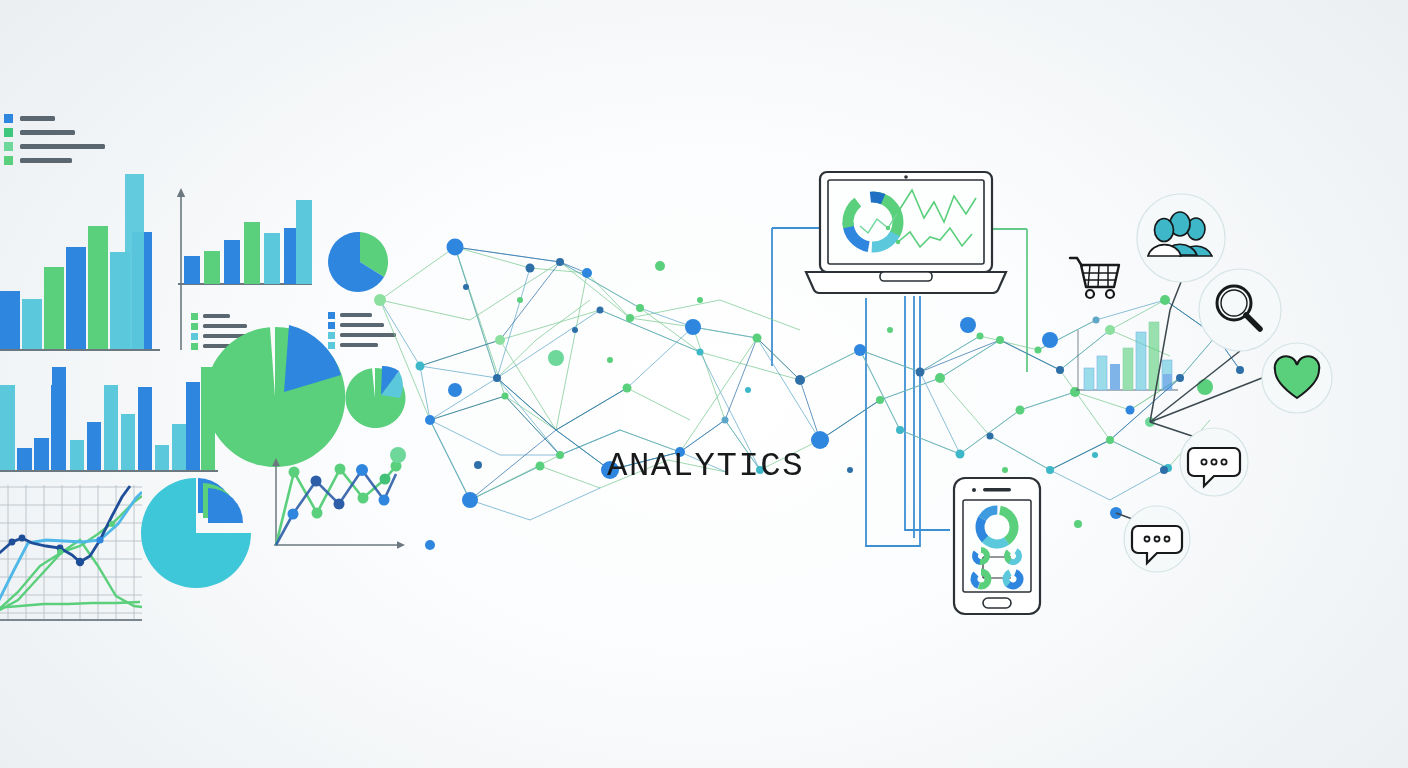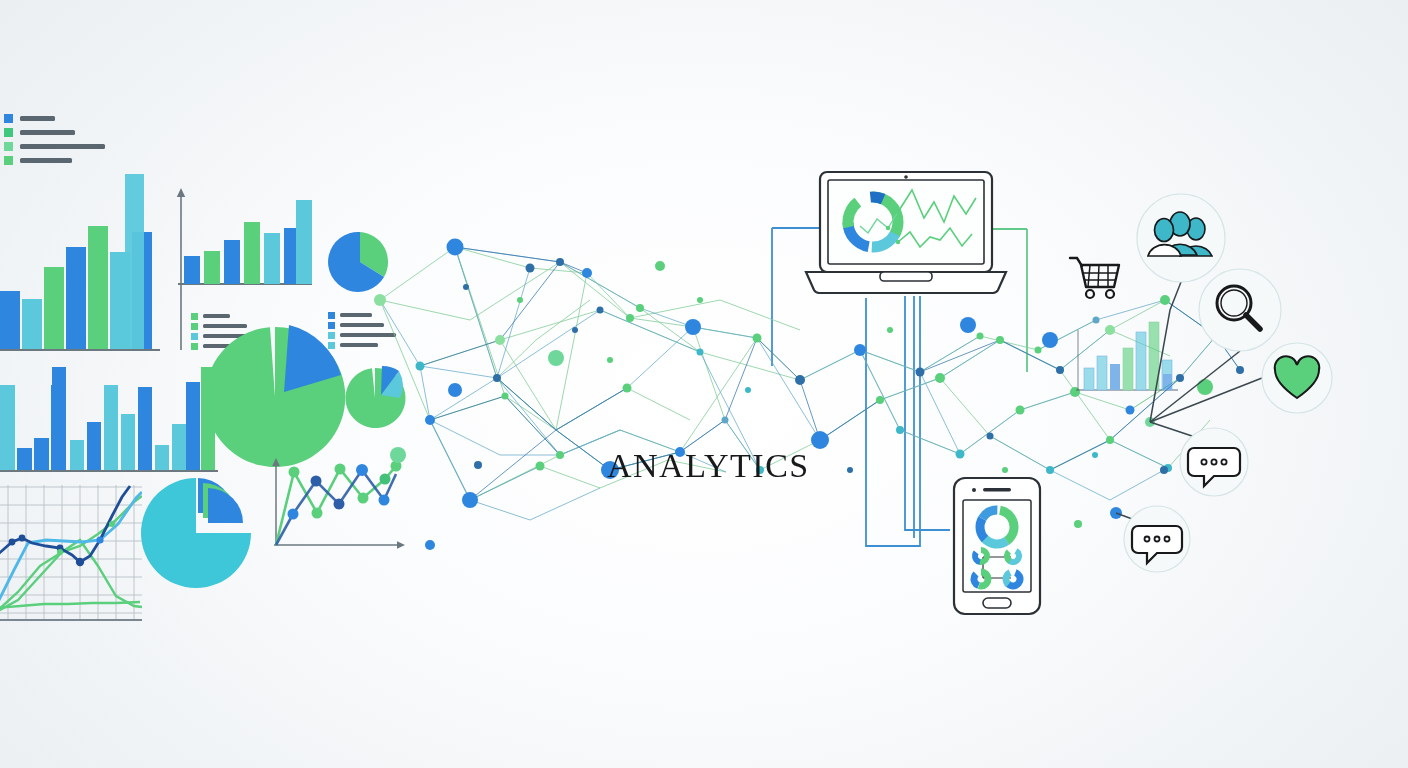--- a/index.html
+++ b/index.html
@@ -12,21 +12,21 @@
   #stage{
     position:relative;width:1408px;height:768px;
     background:
       radial-gradient(ellipse 900px 620px at 50% 52%, #ffffff 0%, #fbfcfd 42%, #f1f4f6 78%, #eceff2 100%),
       linear-gradient(160deg,#eef2f5 0%,#f7f9fa 45%,#eef1f4 100%);
     overflow:hidden;
   }
   #stage svg.layer{position:absolute;left:0;top:0;width:1408px;height:768px;}
   .analytics-word{
     position:absolute;
-    font-family:Liberation Serif, serif;
+    font-family:Liberation Mono, monospace;
     font-weight:300;
     letter-spacing:1.5px;
     color:#17191b;
     white-space:nowrap;
   }
 </style>
 </head>
 <body>
 
 <div id="stage">

